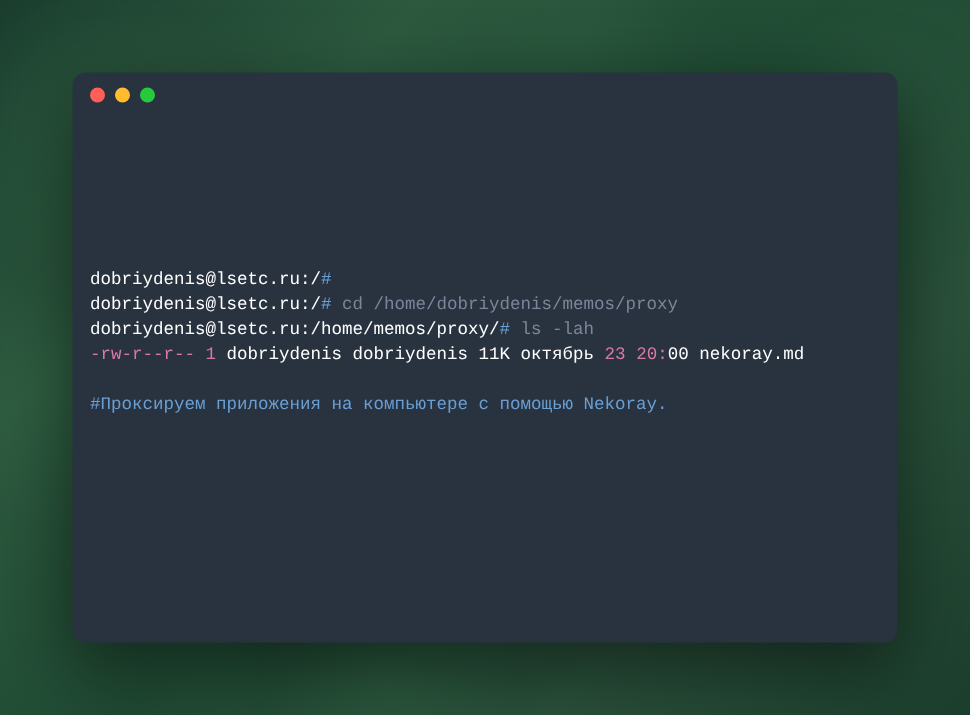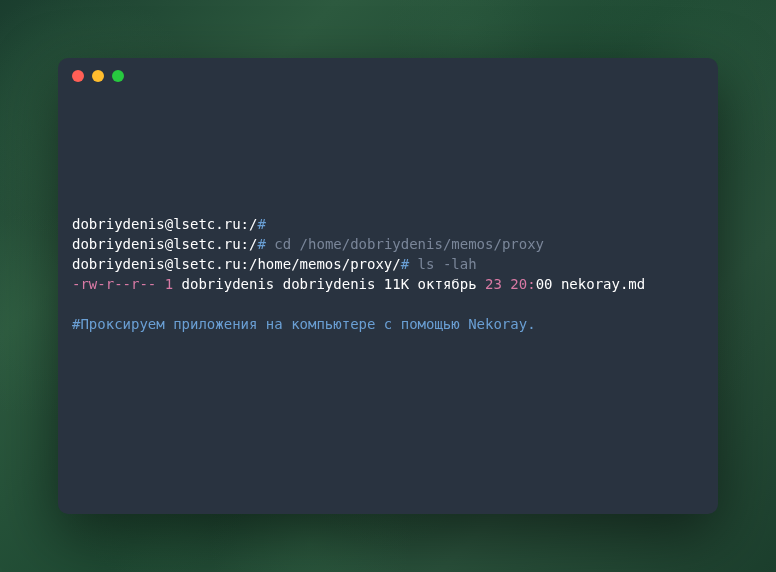--- a/index.html
+++ b/index.html
@@ -33,20 +33,21 @@
     .terminal {
       position: absolute;
       left: 58px;
       top: 58px;
       width: 660px;
       height: 456px;
       background: #293340;
       border-radius: 10px;
       box-shadow: 0 20px 60px rgba(0,0,0,0.5);
       overflow: hidden;
+      font-family: Liberation Mono, monospace;
     }
     .titlebar {
       height: 36px;
       display: flex;
       align-items: center;
       padding-left: 14px;
       gap: 8px;
     }
     .traffic-light {
       width: 12px;

